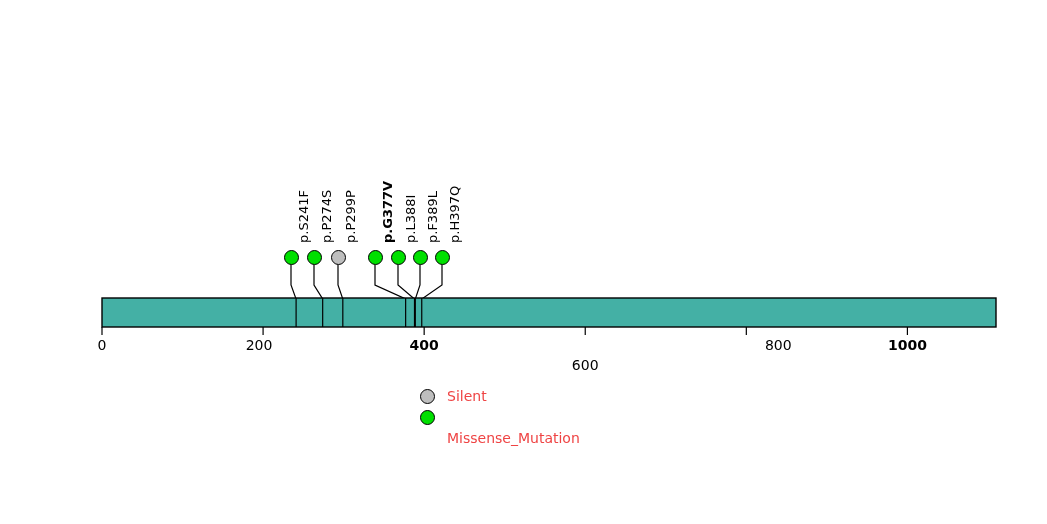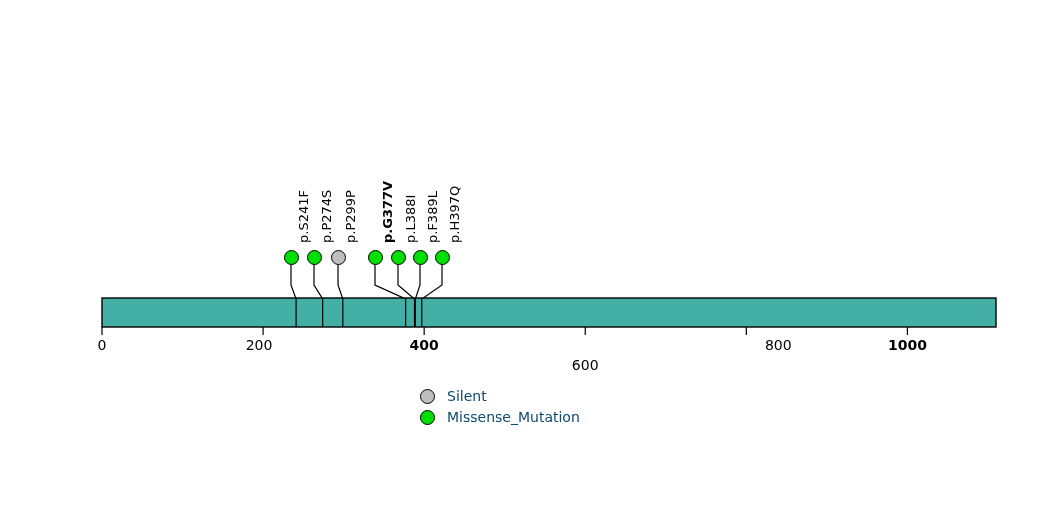--- a/index.html
+++ b/index.html
@@ -37,21 +37,21 @@
     position: absolute;
     font-size: 14px;
     color: #000000;
     text-align: center;
     transform: translateX(-50%);
     white-space: nowrap;
   }
   .legend-label {
     position: absolute;
     font-size: 14px;
-    color: #0c4a6e;
+    color: #ef4444;
     white-space: nowrap;
   }
   .legend-dot {
     position: absolute;
     width: 15px;
     height: 15px;
     border-radius: 50%;
     border: 1px solid #000000;
     box-sizing: border-box;
   }
@@ -113,14 +113,14 @@
     <div class="mut-label bold" style="left: 380px; top: 243px;">p.G377V</div>
     <div class="lolli-dot" style="left: 390.5px; top: 249.5px; background: rgb(0, 224, 0);"></div>
     <div class="mut-label" style="left: 403px; top: 243px;">p.L388I</div>
     <div class="lolli-dot" style="left: 412.5px; top: 249.5px; background: rgb(0, 224, 0);"></div>
     <div class="mut-label" style="left: 425px; top: 243px;">p.F389L</div>
     <div class="lolli-dot" style="left: 434.5px; top: 249.5px; background: rgb(0, 224, 0);"></div>
     <div class="mut-label" style="left: 447px; top: 243px;">p.H397Q</div>
     <div class="legend-dot" style="left: 420px; top: 389px; background: rgb(190, 190, 190);"></div>
     <div class="legend-label" style="left: 447px; top: 388px;">Silent</div>
     <div class="legend-dot" style="left: 420px; top: 410px; background: rgb(0, 224, 0);"></div>
-    <div class="legend-label" style="left: 447px; top: 409px;">Missense_Mutation</div>
+    <div class="legend-label" style="left: 447px; top: 430px;">Missense_Mutation</div>
   </div>
 
 </body></html>

